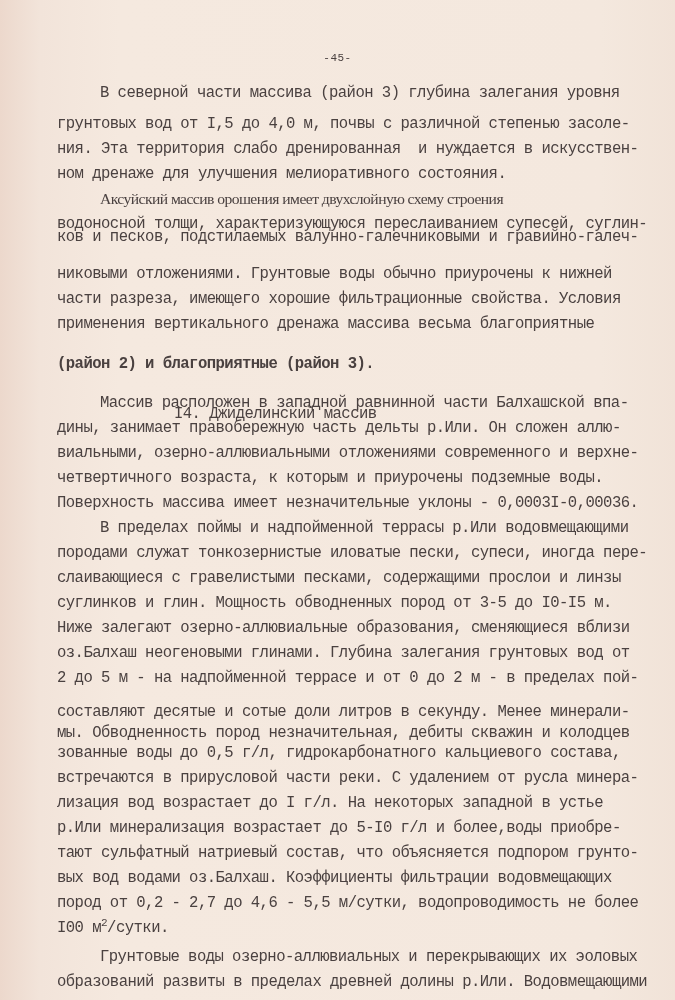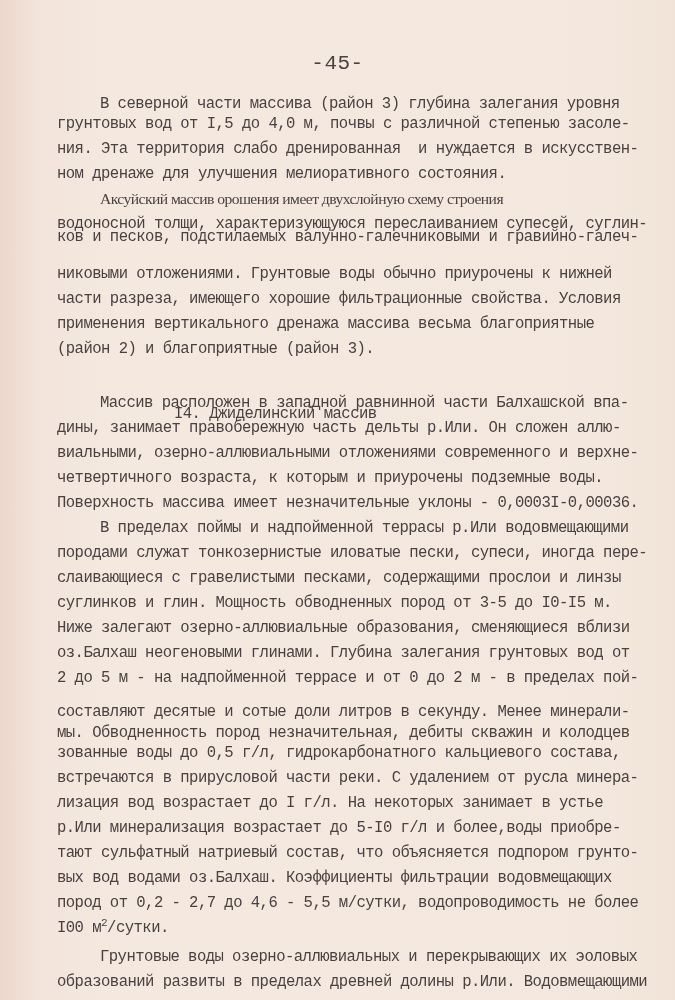--- a/index.html
+++ b/index.html
@@ -6,66 +6,66 @@
   body {
     width: 675px; height: 1000px; overflow: hidden;
     background: #f3e6dc;
     background-image: linear-gradient(90deg, #ecd8cc 0px, #f2e4da 40px, #f5e9df 120px, #f4e8de 600px, #f1e3d8 675px);
     font-family: "Liberation Mono", "DejaVu Sans Mono", monospace;
     color: #4a4140;
     position: relative;
   }
   .page-num {
     position: absolute; top: 52px; left: 0; width: 675px;
-    text-align: center; font-size: 21px; letter-spacing: 0.5px;
+    text-align: center; font-size: 11px; letter-spacing: 0.5px;
   }
   .line {
     position: absolute; left: 57px; white-space: pre;
     font-size: 15.6px; letter-spacing: -0.55px;
     line-height: 20px;
   }
   .indent { left: 100px; }
   .heading { left: 174px; }
   sup { font-size: 11px; vertical-align: 6px; line-height: 0; }
 </style>
 </head>
 <body>
 
 <div>
   <div class="page-num">-45-</div>
   <div id="body-text">
-      <div class="line indent" style="top: 94px;">В северной части массива (район 3) глубина залегания уровня</div>
+      <div class="line indent" style="top: 83px;">В северной части массива (район 3) глубина залегания уровня</div>
       <div class="line" style="top: 114px;">грунтовых вод от I,5 до 4,0 м, почвы с различной степенью засоле-</div>
       <div class="line" style="top: 139px;">ния. Эта территория слабо дренированная  и нуждается в искусствен-</div>
       <div class="line" style="top: 164px;">ном дренаже для улучшения мелиоративного состояния.</div>
       <div class="line indent" style="top: 189px; font-family: Liberation Serif, serif;">Аксуйский массив орошения имеет двухслойную схему строения</div>
       <div class="line" style="top: 214px;">водоносной толщи, характеризующуюся переслаиванием супесей, суглин-</div>
       <div class="line" style="top: 227px;">ков и песков, подстилаемых валунно-галечниковыми и гравийно-галеч-</div>
       <div class="line" style="top: 264px;">никовыми отложениями. Грунтовые воды обычно приурочены к нижней</div>
       <div class="line" style="top: 289px;">части разреза, имеющего хорошие фильтрационные свойства. Условия</div>
       <div class="line" style="top: 314px;">применения вертикального дренажа массива весьма благоприятные</div>
-      <div class="line" style="top: 339px;">(район 2) и благоприятные (район 3).</div>
+      <div class="line" style="top: 354px; font-weight: bold;">(район 2) и благоприятные (район 3).</div>
       <div class="line heading" style="top: 364px; margin-top: 40px;">I4. Джиделинский массив</div>
       <div class="line indent" style="top: 393px;">Массив расположен в западной равнинной части Балхашской впа-</div>
       <div class="line" style="top: 418px;">дины, занимает правобережную часть дельты р.Или. Он сложен аллю-</div>
       <div class="line" style="top: 443px;">виальными, озерно-аллювиальными отложениями современного и верхне-</div>
       <div class="line" style="top: 468px;">четвертичного возраста, к которым и приурочены подземные воды.</div>
       <div class="line" style="top: 493px;">Поверхность массива имеет незначительные уклоны - 0,0003I-0,00036.</div>
       <div class="line indent" style="top: 518px;">В пределах поймы и надпойменной террасы р.Или водовмещающими</div>
       <div class="line" style="top: 543px;">породами служат тонкозернистые иловатые пески, супеси, иногда пере-</div>
       <div class="line" style="top: 568px;">слаивающиеся с гравелистыми песками, содержащими прослои и линзы</div>
       <div class="line" style="top: 593px;">суглинков и глин. Мощность обводненных пород от 3-5 до I0-I5 м.</div>
       <div class="line" style="top: 618px;">Ниже залегают озерно-аллювиальные образования, сменяющиеся вблизи</div>
       <div class="line" style="top: 643px;">оз.Балхаш неогеновыми глинами. Глубина залегания грунтовых вод от</div>
       <div class="line" style="top: 668px;">2 до 5 м - на надпойменной террасе и от 0 до 2 м - в пределах пой-</div>
       <div class="line" style="top: 693px; margin-top: 30px;">мы. Обводненность пород незначительная, дебиты скважин и колодцев</div>
       <div class="line" style="top: 702px;">составляют десятые и сотые доли литров в секунду. Менее минерали-</div>
       <div class="line" style="top: 743px;">зованные воды до 0,5 г/л, гидрокарбонатного кальциевого состава,</div>
       <div class="line" style="top: 768px;">встречаются в прирусловой части реки. С удалением от русла минера-</div>
-      <div class="line" style="top: 793px;">лизация вод возрастает до I г/л. На некоторых занимает в устье</div>
+      <div class="line" style="top: 793px;">лизация вод возрастает до I г/л. На некоторых западной в устье</div>
       <div class="line" style="top: 818px;">р.Или минерализация возрастает до 5-I0 г/л и более,воды приобре-</div>
       <div class="line" style="top: 843px;">тают сульфатный натриевый состав, что объясняется подпором грунто-</div>
       <div class="line" style="top: 868px;">вых вод водами оз.Балхаш. Коэффициенты фильтрации водовмещающих</div>
       <div class="line" style="top: 893px;">пород от 0,2 - 2,7 до 4,6 - 5,5 м/сутки, водопроводимость не более</div>
       <div class="line indent" style="top: 947px;">Грунтовые воды озерно-аллювиальных и перекрывающих их эоловых</div>
       <div class="line" style="top: 972px;">образований развиты в пределах древней долины р.Или. Водовмещающими</div>
     </div>
   <div class="line" id="unit-line" style="top: 918px;"><span>I00 м</span><sup>2</sup><span>/сутки.</span></div>
 </div>
 

